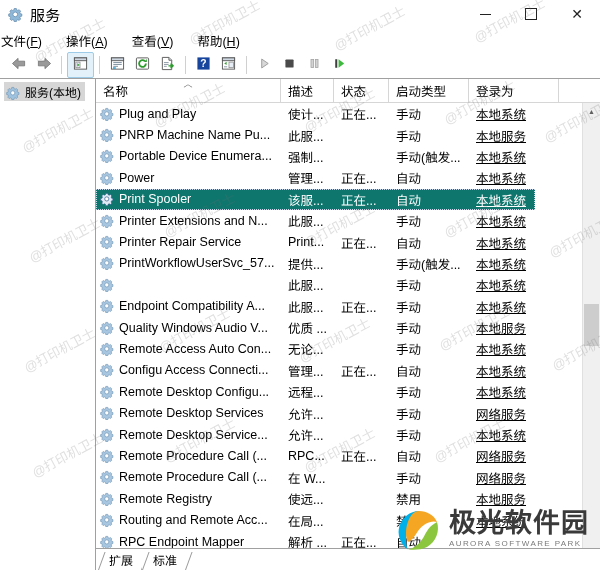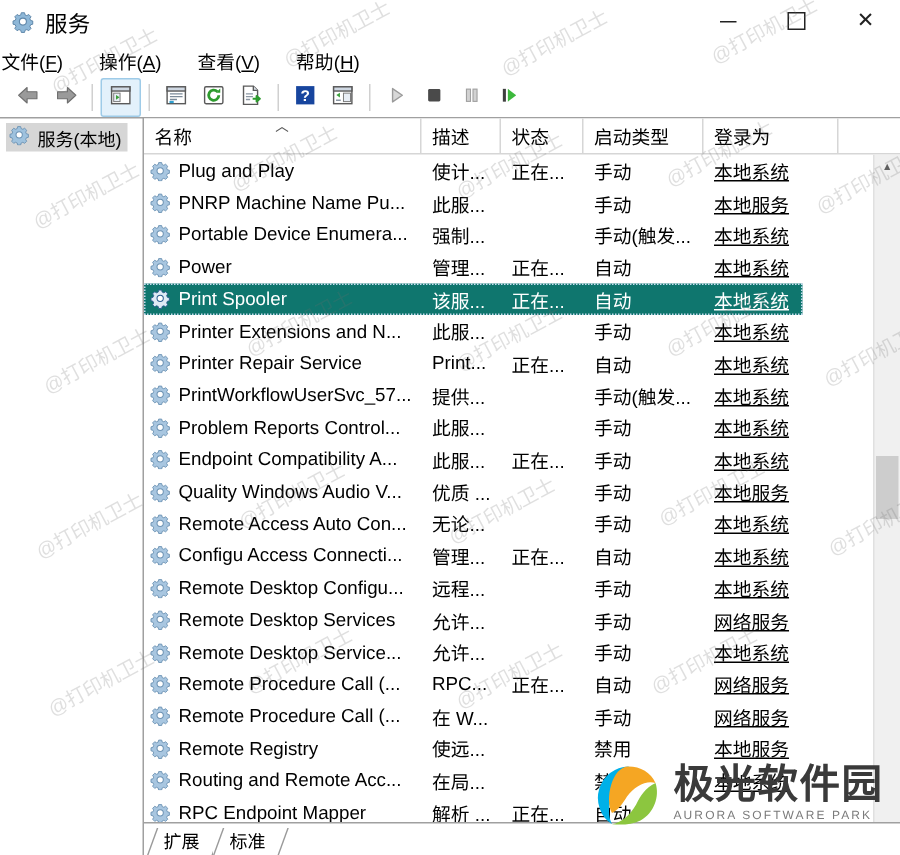--- a/index.html
+++ b/index.html
@@ -52,21 +52,21 @@
   .content{
     position:absolute;left:0;top:78px;right:0;bottom:0;
     display:flex;z-index:4;
   }
   .sidebar{
     width:96px;flex:0 0 96px;background:#fff;
     border-right:1px solid #a0a0a0;border-top:1px solid #a0a0a0;
     padding:3px 0 0 2px;box-sizing:border-box;position:relative;
   }
   .tree-node{
-    display:inline-flex;align-items:flex-start;gap:5px;
+    display:inline-flex;align-items:flex-end;gap:5px;
     background:#d6d6d6;padding:1px 4px 1px 2px;margin-left:2px;
     font-size:12px;color:#000;white-space:nowrap;cursor:default;
   }
 
   .listpane{
     flex:1 1 auto;display:flex;flex-direction:column;min-width:0;
     border-top:1px solid #a0a0a0;background:#fff;position:relative;
   }
 
   
@@ -551,21 +551,20 @@
             </div>
           </div>
           <div class="row">
             <div class="cell name">
               <span class="svc-icon"><svg viewBox="0 0 16 16" width="14" height="14">
   <g fill="#a8c6e0" stroke="#6d93b4" stroke-width=".7">
     <path d="M6.6 1.6h2.3l.35 1.5 1.3.55 1.35-.8 1.6 1.6-.8 1.35.55 1.3 1.5.35v2.3l-1.5.35-.55 1.3.8 1.35-1.6 1.6-1.35-.8-1.3.55-.35 1.5H6.6l-.35-1.5-1.3-.55-1.35.8-1.6-1.6.8-1.35-.55-1.3-1.5-.35v-2.3l1.5-.35.55-1.3-.8-1.35 1.6-1.6 1.35.8 1.3-.55z"></path>
   </g>
   <circle cx="7.75" cy="7.9" r="2.4" fill="#fff" stroke="#6d93b4" stroke-width=".8"></circle>
 </svg></span>
-              <span>Problem Reports Control...</span>
             </div>
             <div class="cell desc">
               <span>此服...</span>
             </div>
             <div class="cell state">
               <span></span>
             </div>
             <div class="cell start">
               <span>手动</span>
             </div>

